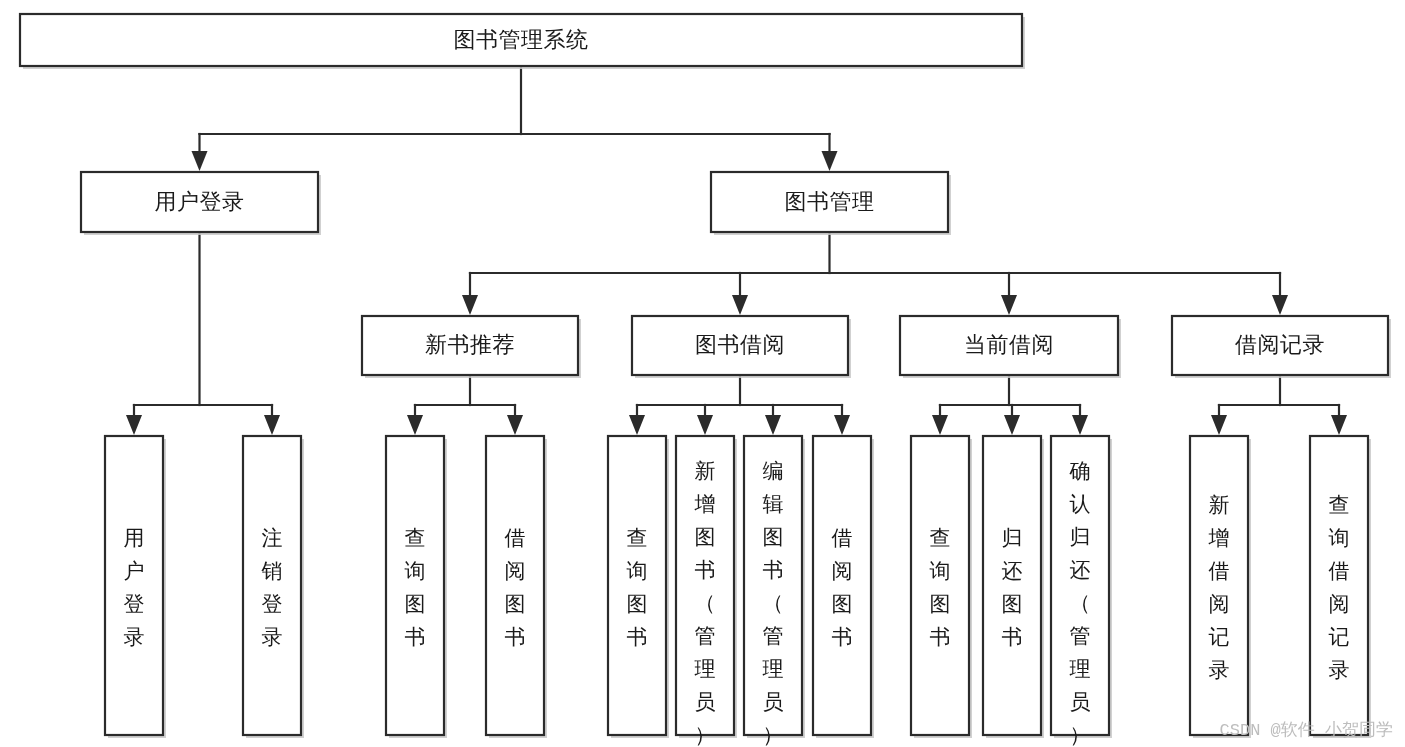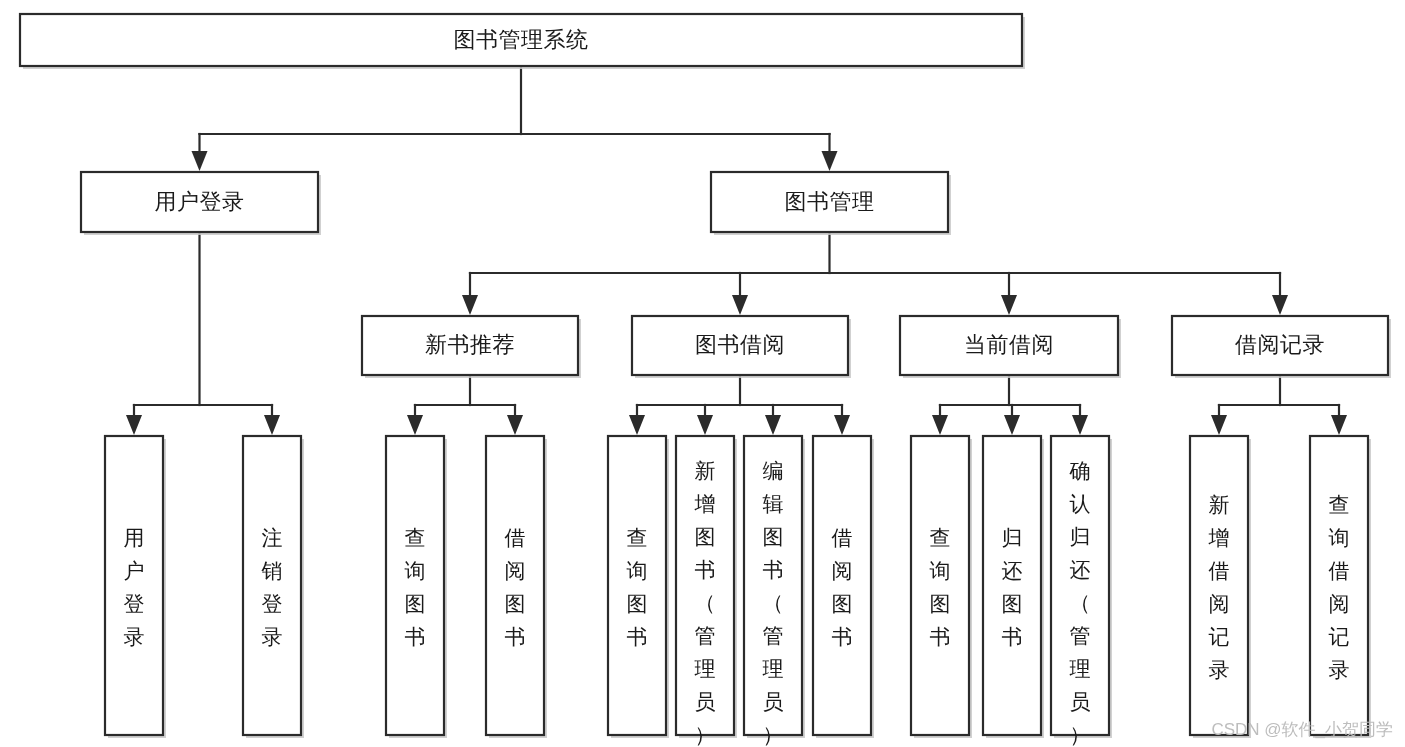--- a/index.html
+++ b/index.html
@@ -60,21 +60,21 @@
     font-family: "Liberation Sans", "DejaVu Sans", sans-serif;
     font-size: 21px;
     fill: #1a1a1a;
     text-anchor: middle;
     letter-spacing: 0px;
   }
   .watermark-text {
     position: absolute;
     right: 12px;
     bottom: 6px;
-    font-family: Liberation Sans, sans-serif;
+    font-family: Liberation Mono, monospace;
     font-size: 17px;
     color: #bdbdbd;
     white-space: nowrap;
     user-select: none;
   }
 </style>
 </head>
 <body>
 
 <div id="diagram-root">

